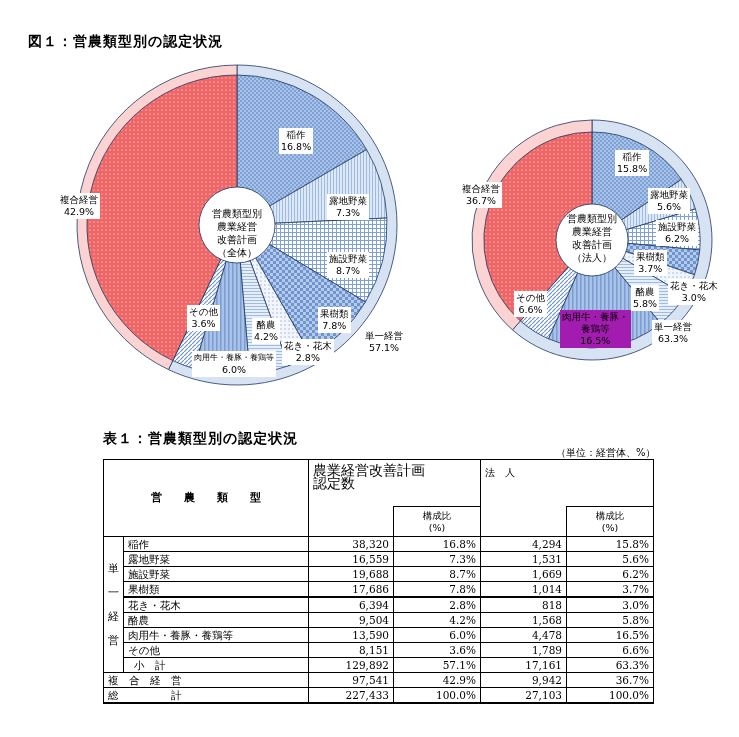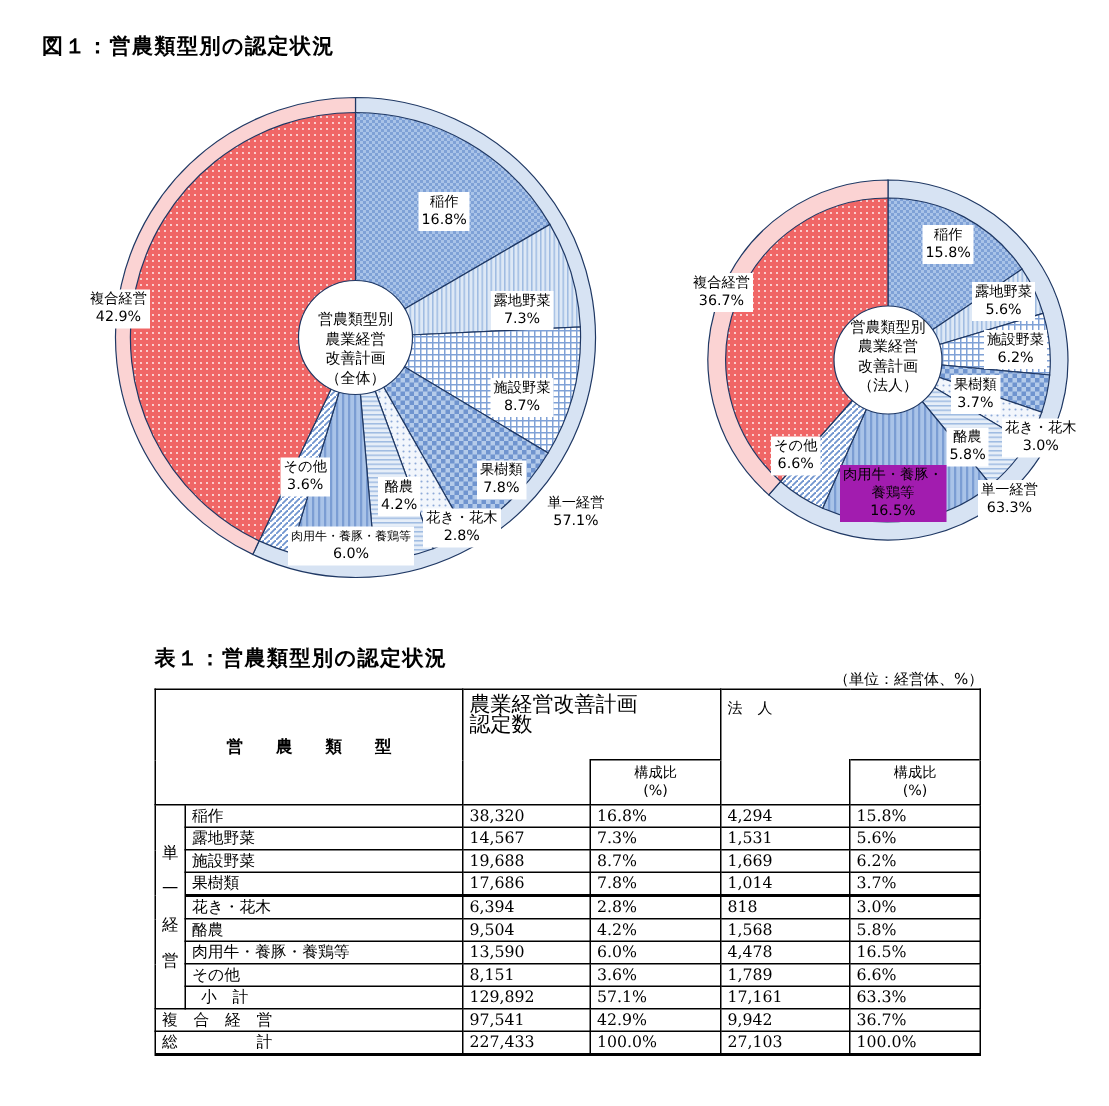--- a/index.html
+++ b/index.html
@@ -1,26 +1,26 @@
 <!DOCTYPE html>
 <html><head>
 <meta charset="utf-8">
 <style>
   html, body { margin:0; padding:0; background:#ffffff; }
   body { width:739px; height:737px; position:relative; overflow:hidden;
          font-family:"DejaVu Sans", sans-serif; color:#000; }
-  .fig-title { position:absolute; left:28px; top:22px; font-size:14px; font-weight:bold; letter-spacing:1px; }
+  .fig-title { position:absolute; left:28px; top:33px; font-size:14px; font-weight:bold; letter-spacing:1px; }
   .tbl-title { position:absolute; left:103px; top:430px; font-size:14px; font-weight:bold; letter-spacing:1px; }
   .unit-note { position:absolute; left:556px; top:446px; font-size:10px; }
   svg.pie { position:absolute; left:0; top:0; }
   .lbl { font-family:"DejaVu Sans", sans-serif; font-size:9.5px; }
   table.data { position:absolute; left:103px; top:459px; border-collapse:collapse;
                font-family:"DejaVu Serif", serif; font-size:10.5px; }
   table.data td { border:1px solid #000; padding:0 4px; height:14px; line-height:14px; }
-  .num { }
+  .num { text-align:right; }
   .hdr { vertical-align:top; }
   .thick-top td { border-top:2px solid #000; }
   .vert { text-align:center; vertical-align:middle; font-family:"DejaVu Sans", sans-serif; }
 </style>
 </head>
 <body>
 
 <div class="fig-title">図１：営農類型別の認定状況</div>
 
 <svg class="pie" width="739" height="420">
@@ -235,21 +235,21 @@
           <div>営</div>
     </td>
     <td>稲作</td>
         <td class="num">38,320</td>
         <td class="num">16.8%</td>
         <td class="num">4,294</td>
         <td class="num">15.8%</td>
   </tr>
   <tr>
         <td>露地野菜</td>
-        <td class="num">14,567</td>
+        <td class="num">16,559</td>
         <td class="num">7.3%</td>
         <td class="num">1,531</td>
         <td class="num">5.6%</td>
       </tr>
   <tr>
         <td>施設野菜</td>
         <td class="num">19,688</td>
         <td class="num">8.7%</td>
         <td class="num">1,669</td>
         <td class="num">6.2%</td>

